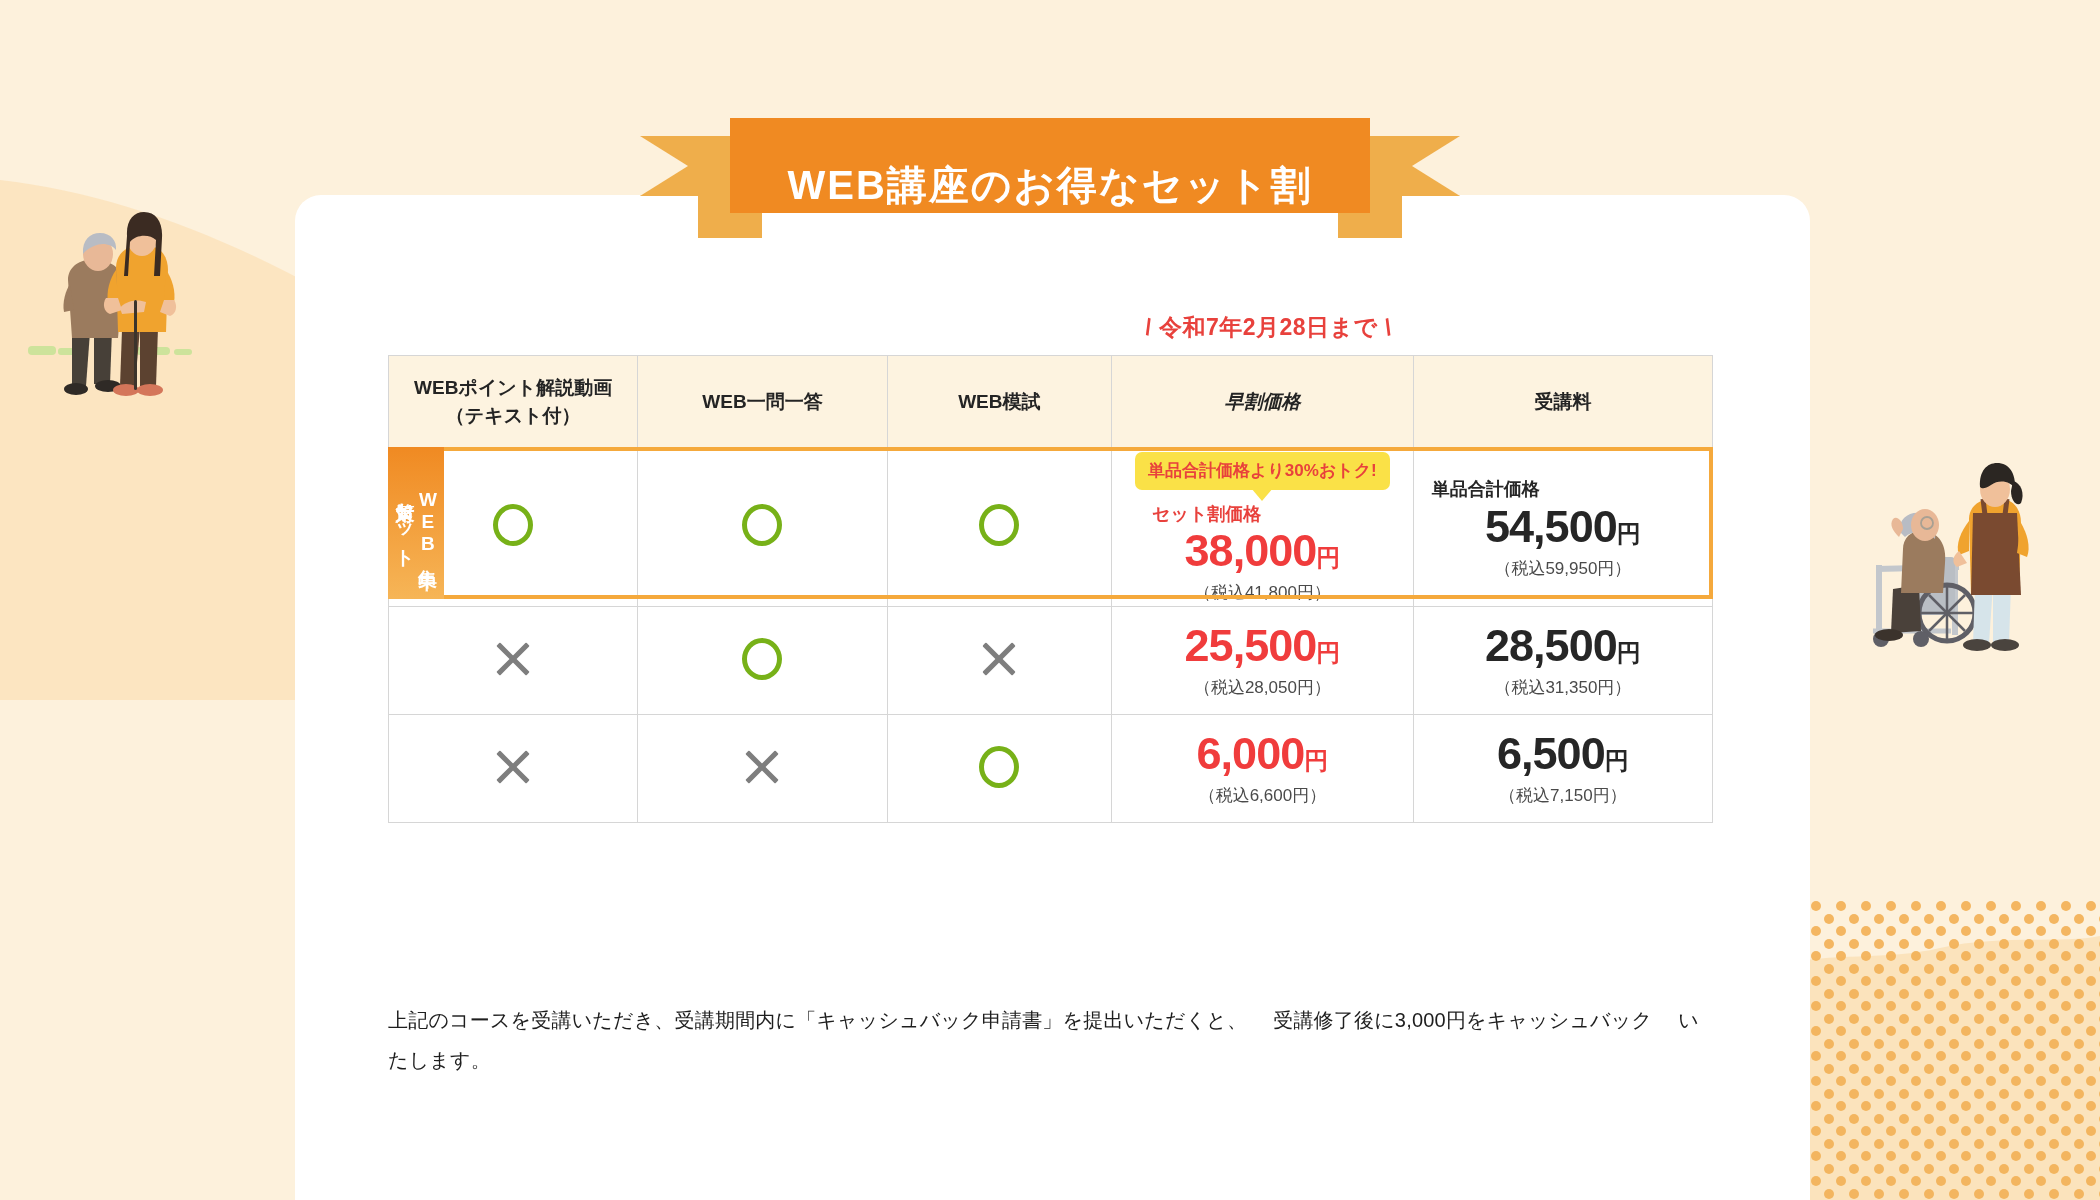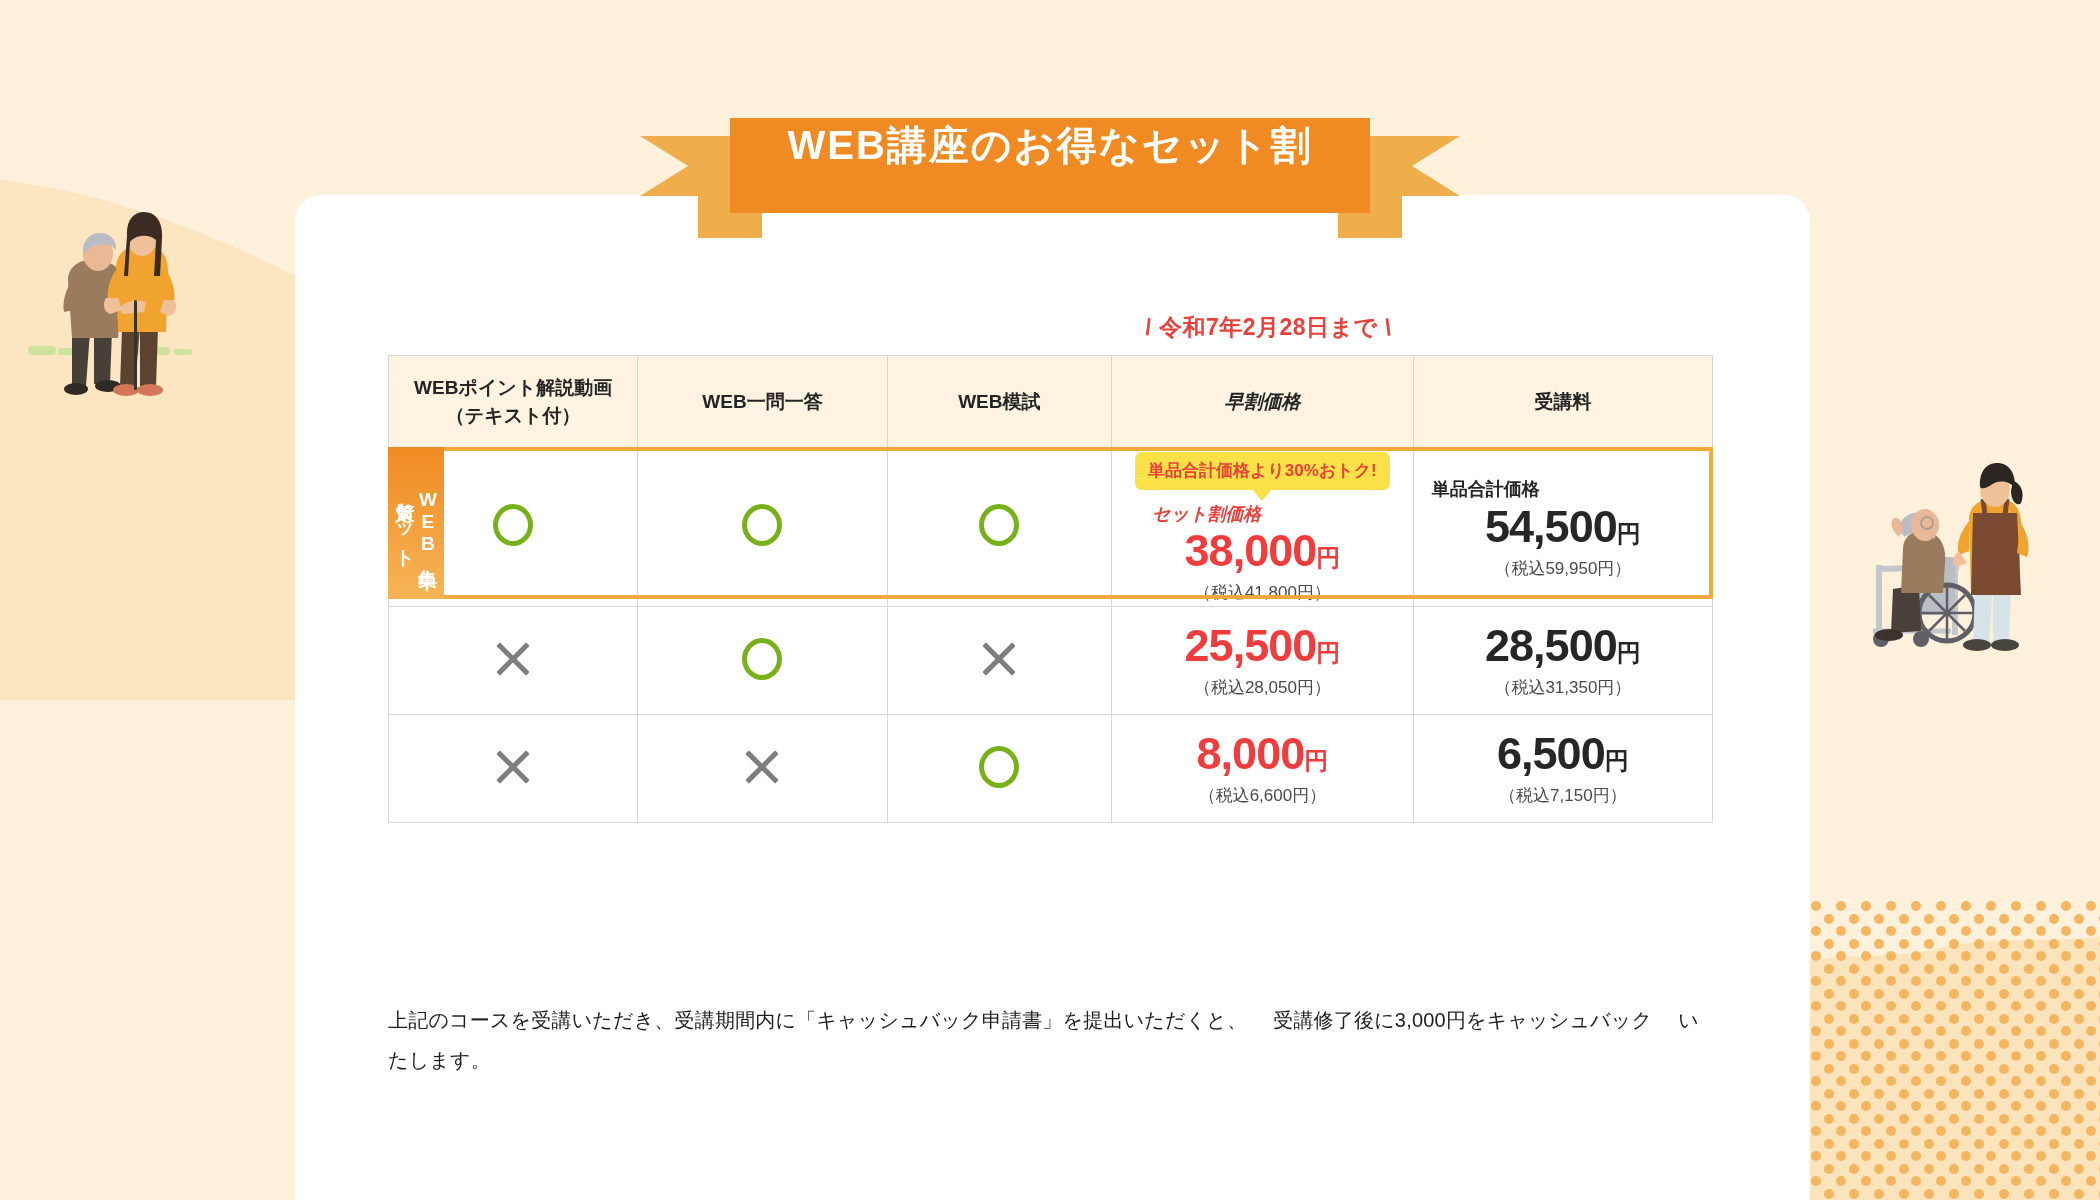--- a/index.html
+++ b/index.html
@@ -49,21 +49,21 @@
     position: absolute; top: 18px;
     width: 122px; height: 102px;
   }
   .ribbon-tail.left  { left: 0; }
   .ribbon-tail.right { right: 0; }
   .ribbon-main {
     position: absolute;
     left: 90px; top: 0;
     width: 640px; height: 95px;
     background: #F08A22;
-    display: flex; align-items: flex-start; justify-content: center;
+    display: flex; align-items: flex-end; justify-content: center;
   }
   .ribbon-title {
     color: #FFFFFF;
     font-size: 40px;
     font-weight: 700;
     letter-spacing: 2px;
     white-space: nowrap;
   }
 
   
@@ -204,21 +204,20 @@
     border-left: 11px solid transparent;
     border-right: 11px solid transparent;
     border-top: 13px solid #FAE147;
   }
   .price-label {
     font-size: 18px; font-weight: 700;
     color: #E8413C;
     text-align: left;
     margin-left: 40px;
     margin-bottom: 1px;
-    font-style: italic;
   }
   .price-label-black {
     font-size: 18px; font-weight: 700;
     color: #262626;
     text-align: left;
     margin-left: 18px;
     margin-bottom: 2px;
   }
   .set-price-block { padding: 4px 0 2px; }
 
@@ -421,21 +420,21 @@
             <div class="price-main price-black"><span>28,500</span><span class="yen">円</span></div>
             <div class="price-tax">（税込31,350円）</div>
           </td>
         </tr>
 
         <tr>
           <td class="mark-cell"><span class="mark mark-cross"></span></td>
           <td class="mark-cell"><span class="mark mark-cross"></span></td>
           <td class="mark-cell"><span class="mark mark-circle"></span></td>
           <td>
-            <div class="price-main price-red"><span>8,000</span><span class="yen">円</span></div>
+            <div class="price-main price-red"><span>6,000</span><span class="yen">円</span></div>
             <div class="price-tax">（税込6,600円）</div>
           </td>
           <td>
             <div class="price-main price-black"><span>6,500</span><span class="yen">円</span></div>
             <div class="price-tax">（税込7,150円）</div>
           </td>
         </tr>
       </tbody>
     </table>
   </div>

